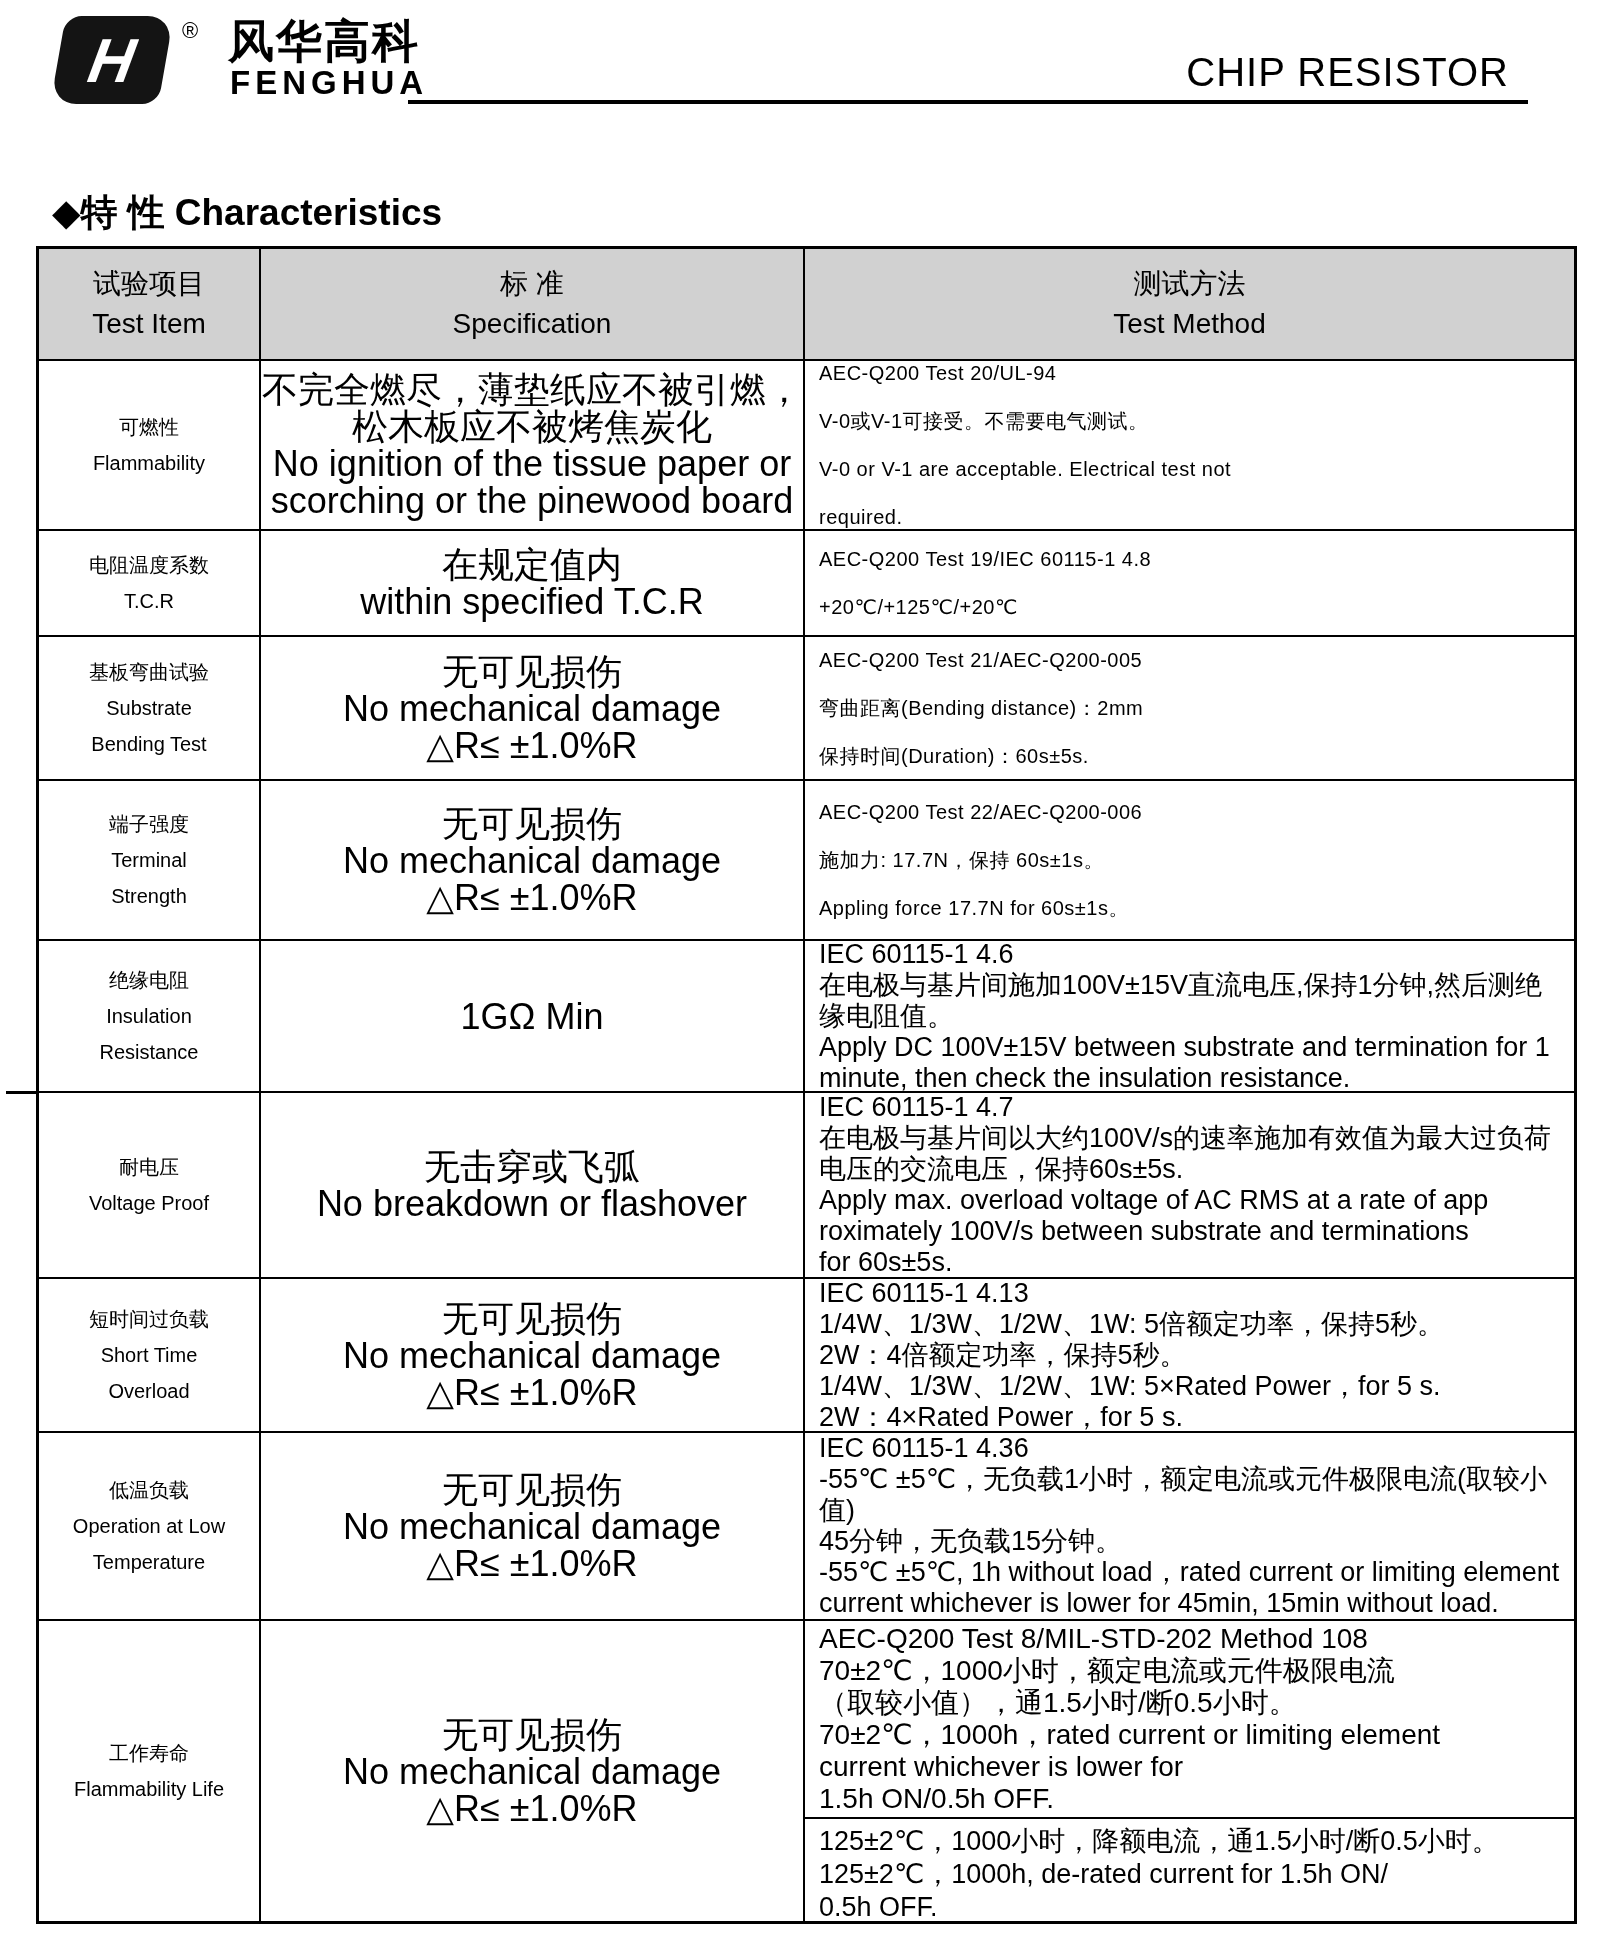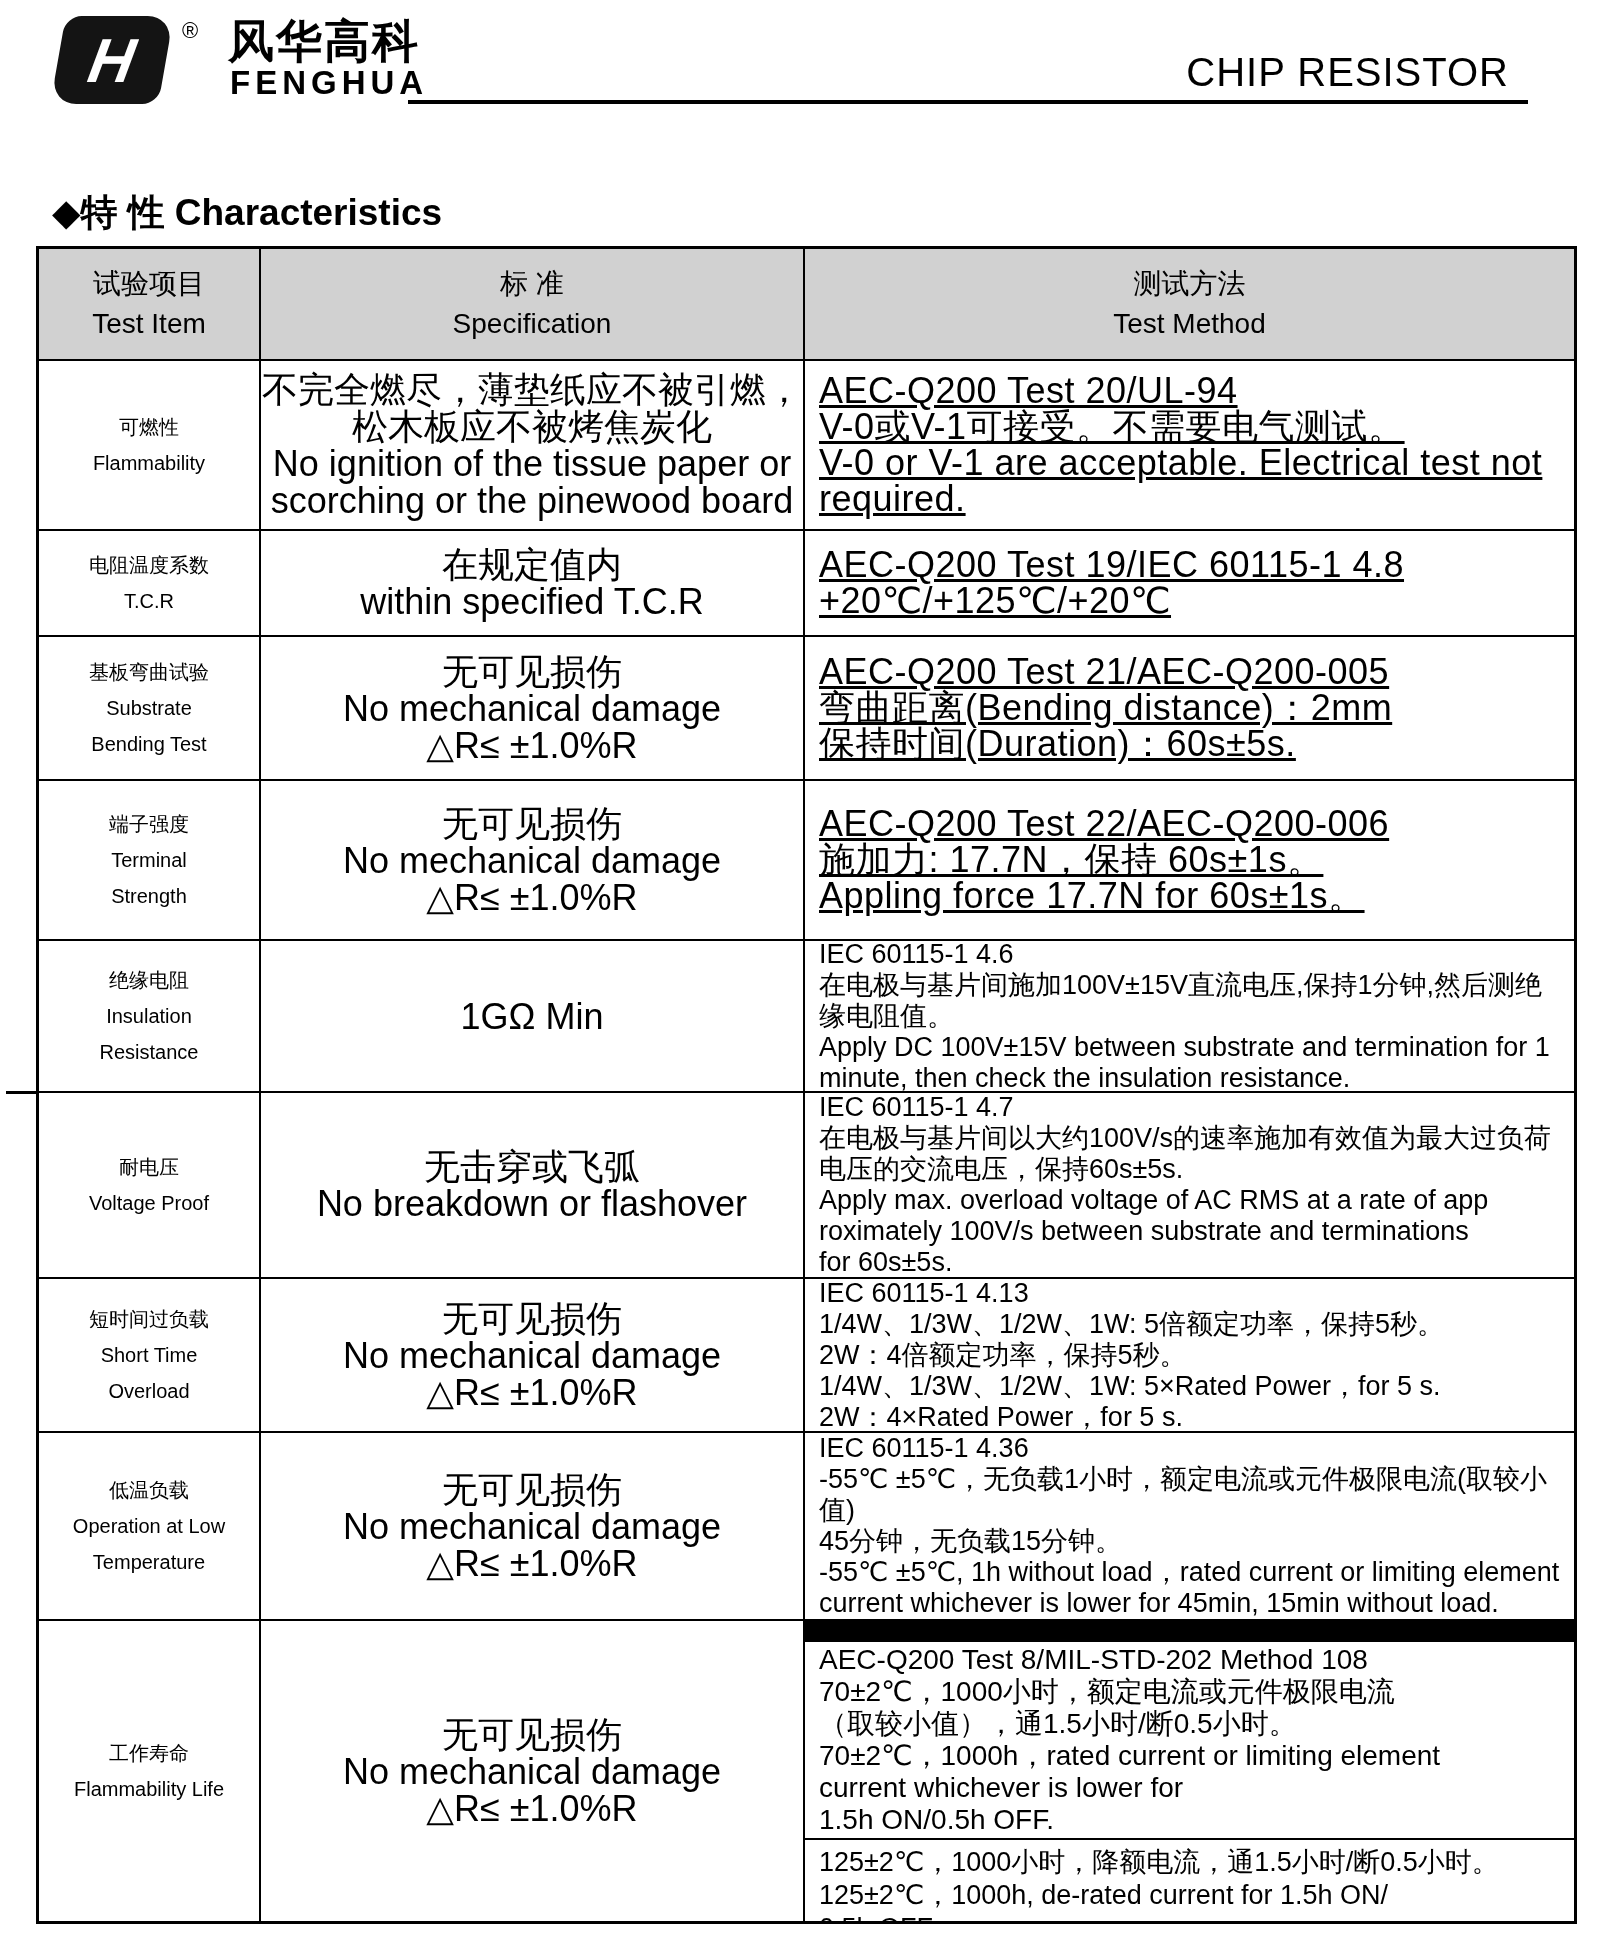--- a/index.html
+++ b/index.html
@@ -53,29 +53,29 @@
   }
   .th{
     background:#d1d1d1; font-size:28px; line-height:40px;
   }
   .c-item{ font-size:20px; line-height:36px; }
   .c-spec{ font-size:36px; line-height:37px; }
   .c-method{
     align-items:flex-start; justify-content:center; text-align:left;
     font-size:27px; line-height:31px; padding:6px 6px 6px 14px;
   }
-  .m-lg{ font-size:36px; line-height:36px; letter-spacing:0.5px;text-decoration:underline; }
+  .m-lg{ font-size:20px; line-height:48px; letter-spacing:0.5px; }
   .c-method.split{
     padding:0; background:#000; gap:2px; justify-content:flex-start;
   }
   .split .sub{
     background:#fff; width:100%; display:flex; flex-direction:column;
     justify-content:center; white-space:pre-line; padding:6px 6px 6px 14px;
   }
-  .split .upper{ height:196px; font-size:28px; line-height:32px;margin-top:21px; }
+  .split .upper{ height:196px; font-size:28px; line-height:32px; }
   .split .lower{ flex:1; font-size:27px; line-height:33px; }
   
   .fold-mark{ position:absolute; left:6px; top:1091px; width:30px; height:3px; background:#000; }
 </style>
 </head>
 <body>
 
 <div class="page">
 
   <div class="logo-mark">H</div>

